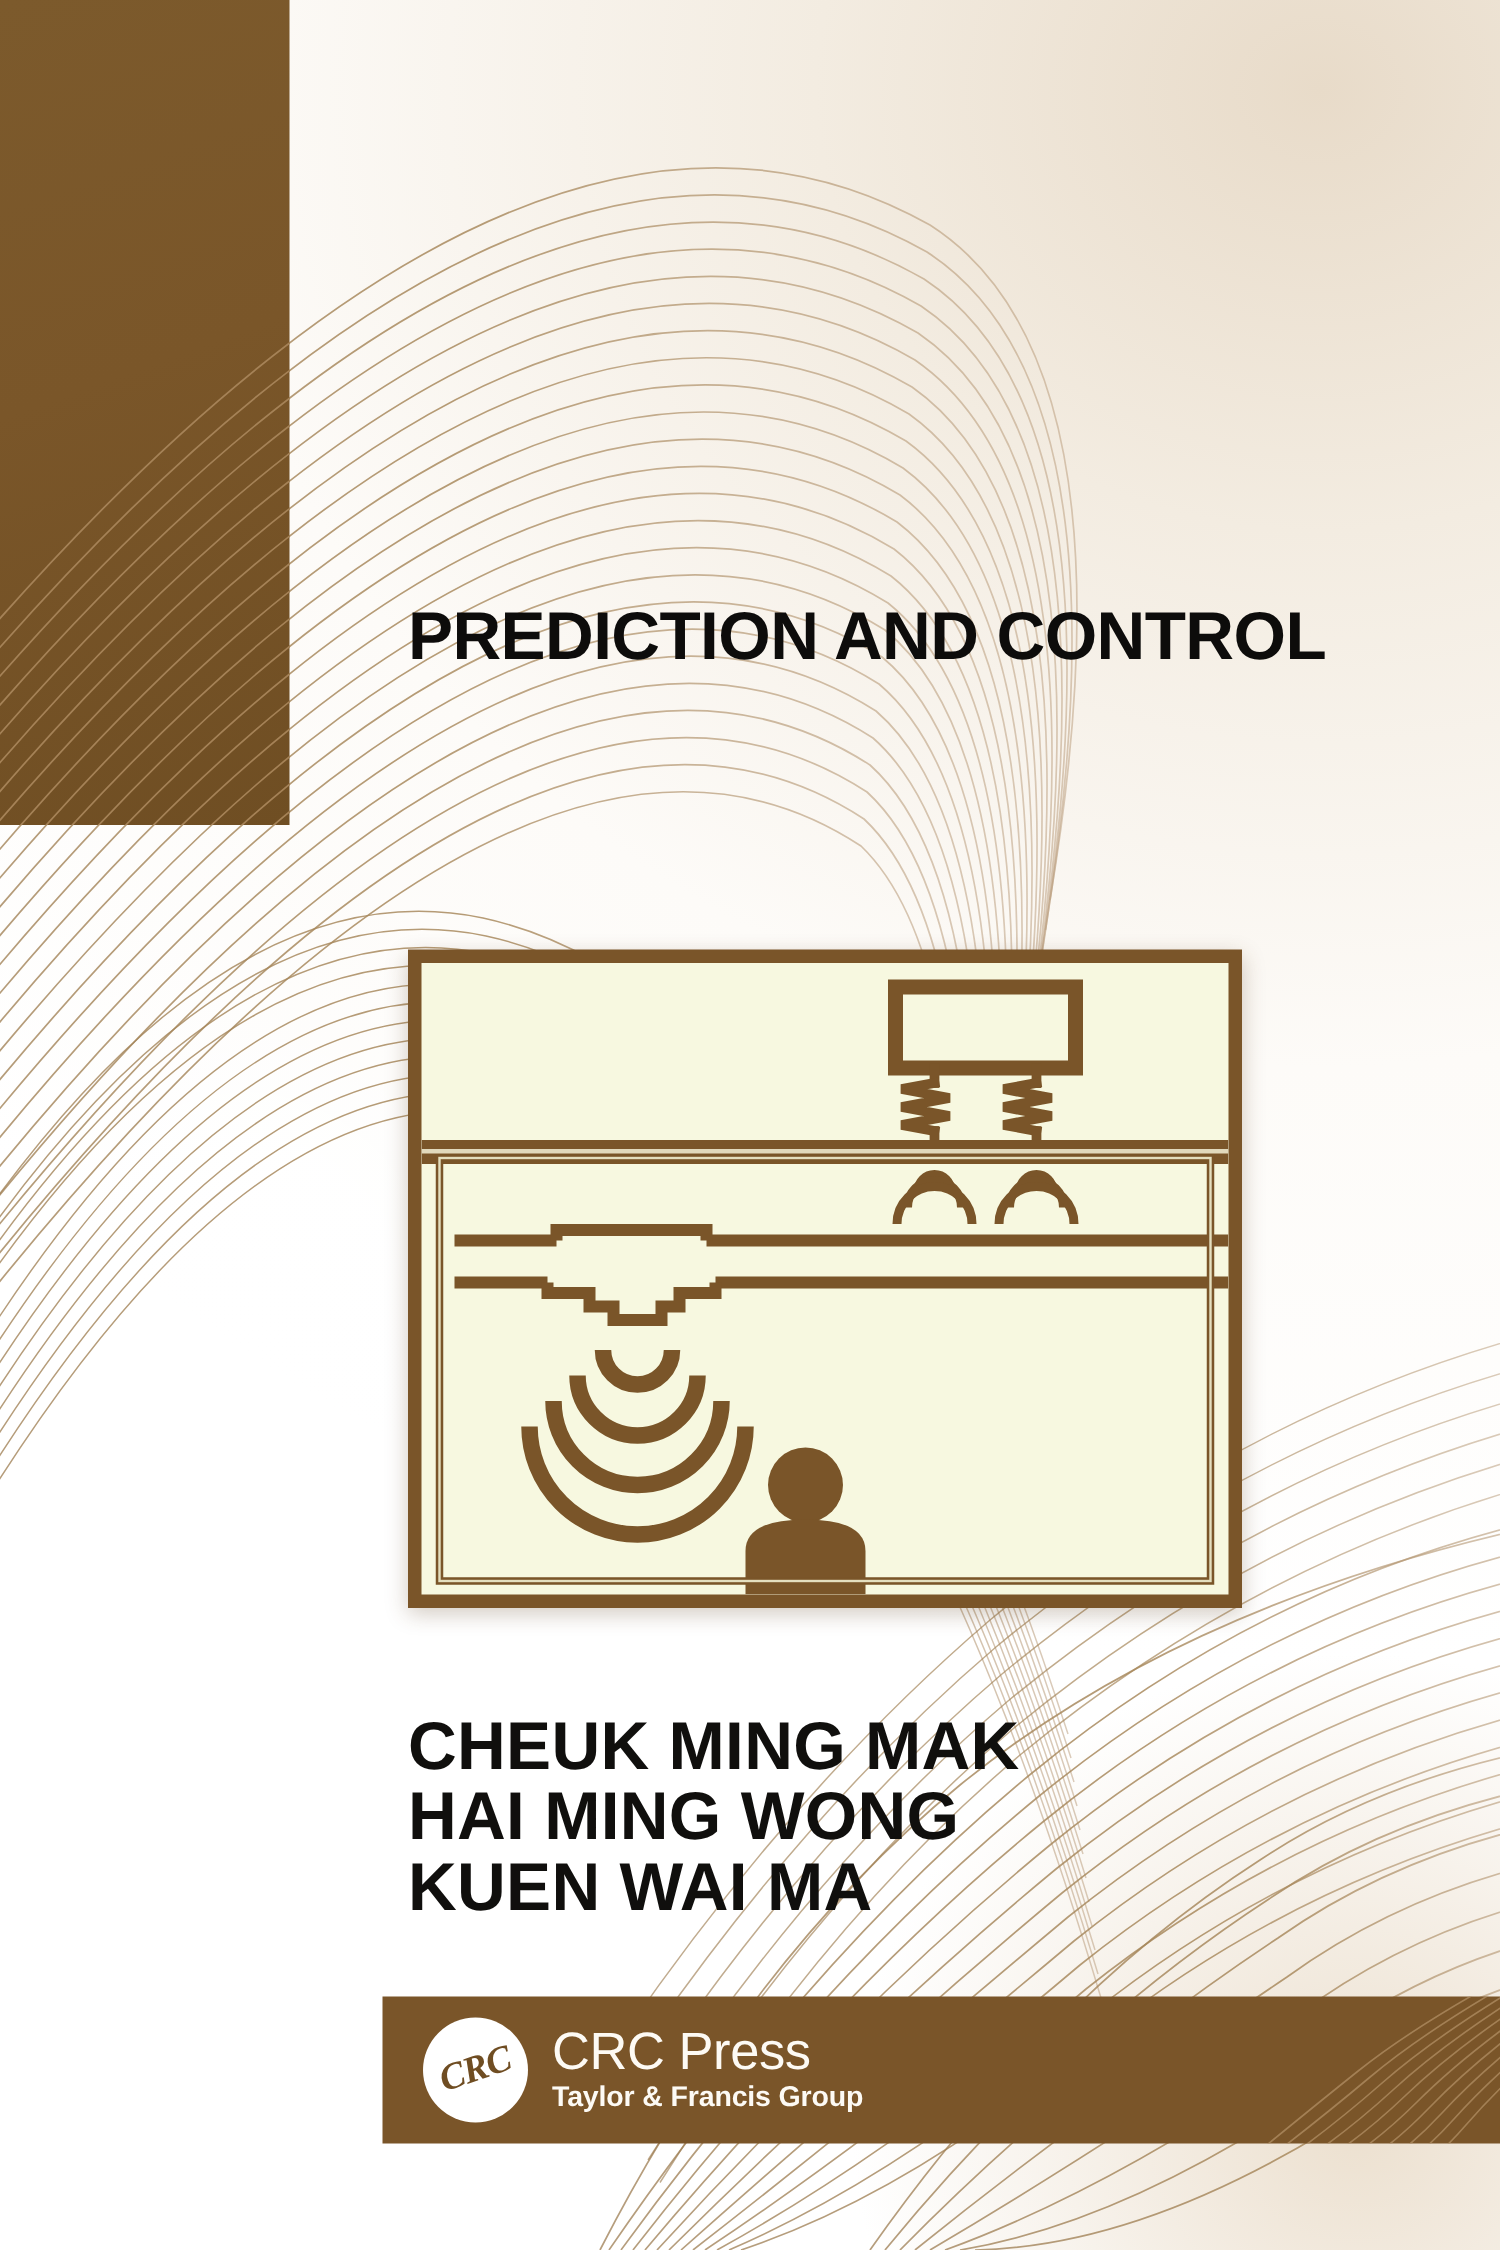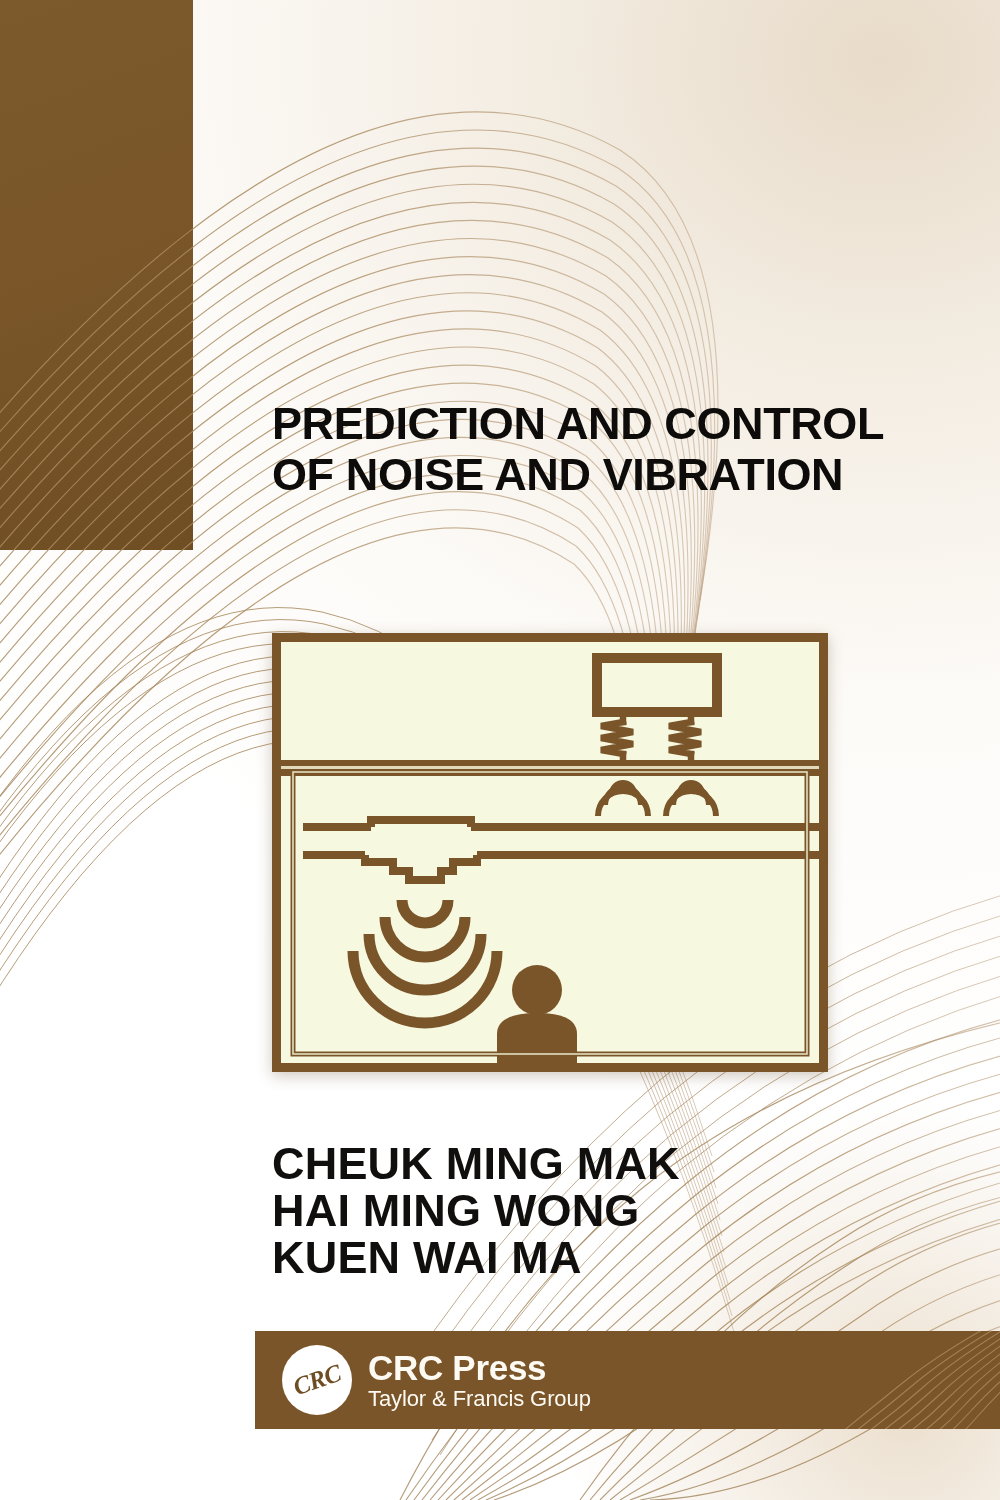--- a/index.html
+++ b/index.html
@@ -107,24 +107,24 @@
     position:absolute; left:50%; top:50%;
     transform:translate(-50%,-50%) rotate(-19deg);
     font-family:"Liberation Serif", serif;
     font-weight:700; font-style:italic;
     font-size:25px; letter-spacing:-0.5px;
     color:#6f4d22;
     white-space:nowrap;
   }
   .pub-names{ margin-left:16px; color:#fdfaf4; }
   .pub-names .p1{
-    font-size:35px; font-weight:700; line-height:37px; letter-spacing:-0.3px;
+    font-size:35px; font-weight:400; line-height:37px; letter-spacing:-0.3px;
   }
   .pub-names .p2{
-    font-size:22px; font-weight:400; line-height:25px; letter-spacing:-0.1px;
+    font-size:19px; font-weight:700; line-height:25px; letter-spacing:-0.1px;
   }
 </style>
 </head>
 <body>
 
 <div id="cover">
 
   <div class="bg-base"></div>
   <div class="bg-soft-left"></div>
   <div class="bg-warm-br"></div>
@@ -260,21 +260,20 @@
         <path d="M -160 1088 Q 84 574 324 624 Q 554 674 714 1172"></path>
         <path d="M -160 1072 Q 82 562 322 612 Q 552 662 712 1156"></path>
         <path d="M -160 1180 Q 90 610 330 660 Q 560 710 720 1220"></path>
         <path d="M -160 1196 Q 92 622 332 672 Q 562 722 722 1236"></path>
       </g>
     </svg>
   </div>
 
   <div class="title">
     <span class="tline">PREDICTION AND CONTROL</span>
-    <span class="tline">OF NOISE AND VIBRATION</span>
   </div>
 
   <div class="illus">
     <div class="illus-inner">
       <svg viewBox="0 0 538 421" xmlns="http://www.w3.org/2000/svg">
         <g fill="#7a5529">
 
           <g>
             <rect x="316" y="16" width="120" height="54" fill="none" stroke="#7a5529" stroke-width="10"></rect>
           </g>

